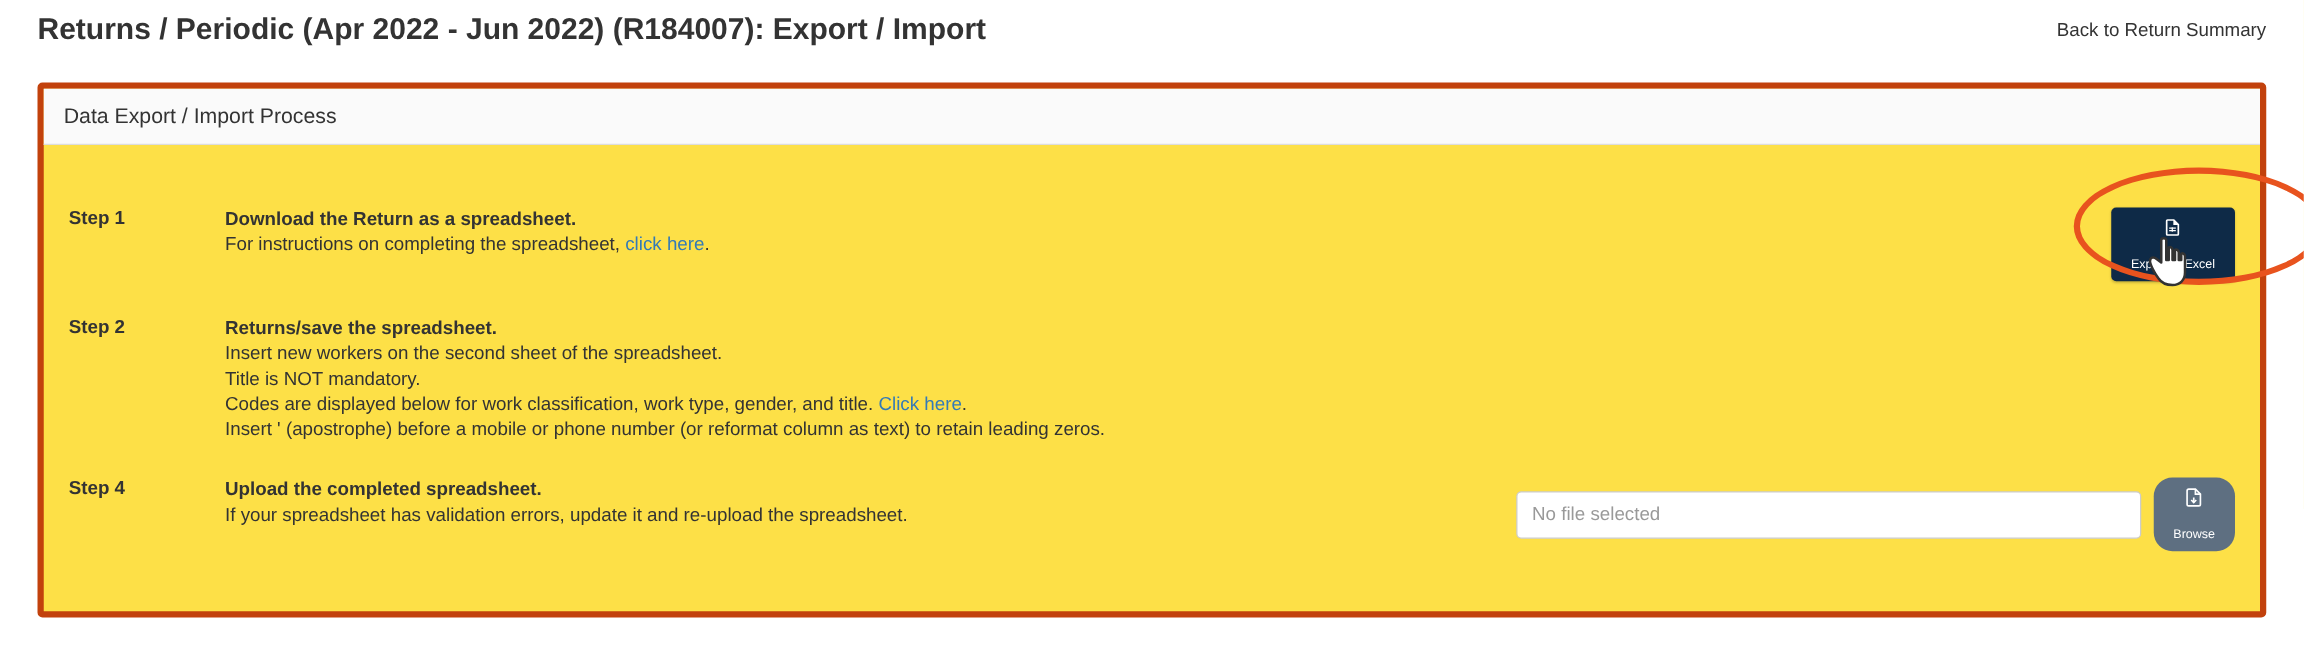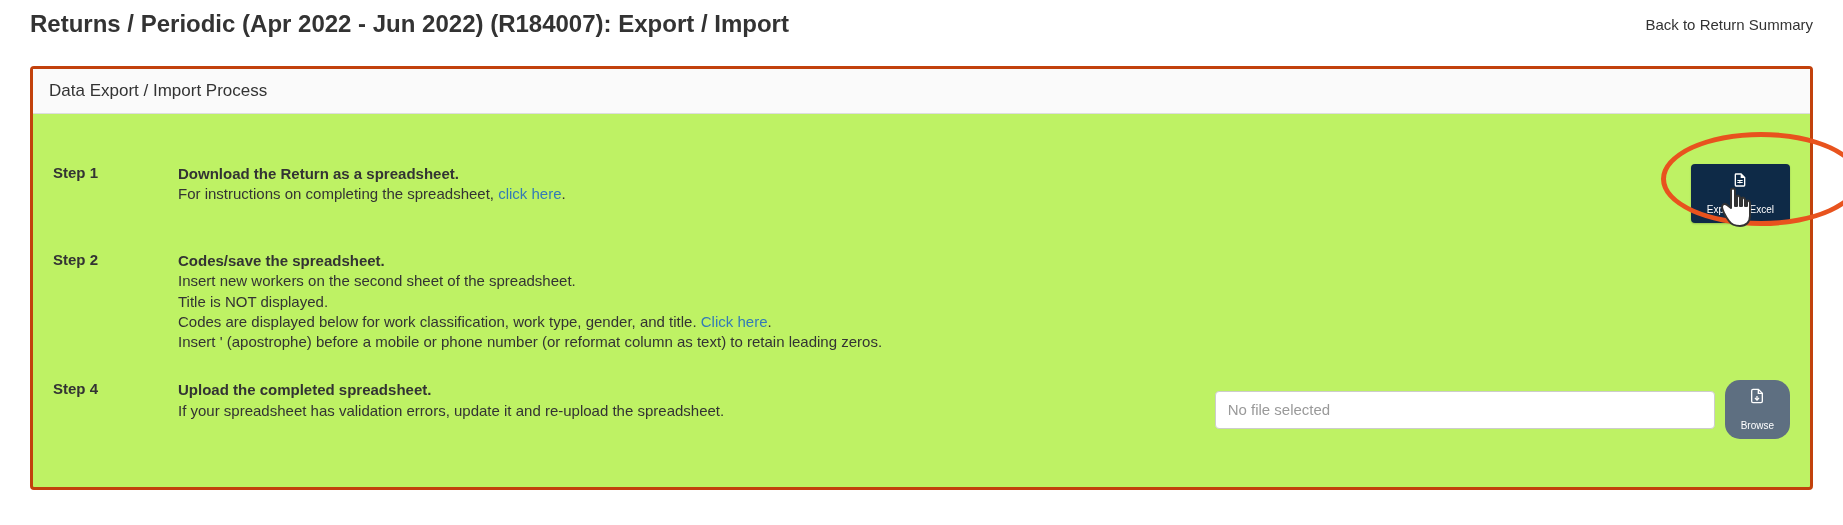--- a/index.html
+++ b/index.html
@@ -24,23 +24,23 @@
     font-size: 24px;
     font-weight: 700;
     color: #333;
   }
   .back-link {
     font-size: 15px;
     color: #333;
     cursor: pointer;
   }
   .panel {
-    border: 3px solid #c2410c;
+    border: 5px solid #c2410c;
     border-radius: 4px;
-    background: #bef264;
+    background: #fde047;
   }
   .panel-header {
     padding: 12px 16px;
     border-bottom: 1px solid #ddd;
     font-size: 17px;
     color: #333;
     background: #fafafa;
   }
   .panel-body {
     padding: 50px 20px 20px 20px;
@@ -179,23 +179,23 @@
             <svg width="38" height="42" viewBox="0 0 38 42">
               <path d="M14 4 L14 22 L10 19 C8 17 5 18 5 21 C5 23 8 30 12 35 C14 38 18 40 23 40 C29 40 33 36 33 30 L33 17 C33 15 31 14 30 15 L30 20 L28 20 L28 14 C28 12 26 11 25 12 L25 20 L23 20 L23 12 C23 10 21 9 20 10 L20 20 L18 20 L18 4 C18 2 14 2 14 4 Z" fill="#ffffff" stroke="#333" stroke-width="2" stroke-linejoin="round"></path>
             </svg>
           </span>
         </div>
       </div>
 
       <div class="step-row">
         <div class="step-label">Step 2</div>
         <div class="step-content">
-          <span class="bold">Codes/save the spreadsheet.</span><br>
+          <span class="bold">Returns/save the spreadsheet.</span><br>
           <span>Insert new workers on the second sheet of the spreadsheet.</span><br>
-          <span>Title is NOT displayed.</span><br>
+          <span>Title is NOT mandatory.</span><br>
           <span>Codes are displayed below for work classification, work type, gender, and title. </span><span class="link">Click here</span><span>.</span><br>
           <span>Insert ' (apostrophe) before a mobile or phone number (or reformat column as text) to retain leading zeros.</span>
         </div>
       </div>
 
       <div class="step-row step3-wrap">
         <div class="step-label">Step 4</div>
         <div class="step-content">
           <span class="bold">Upload the completed spreadsheet.</span><br>
           <span>If your spreadsheet has validation errors, update it and re-upload the spreadsheet.</span>

